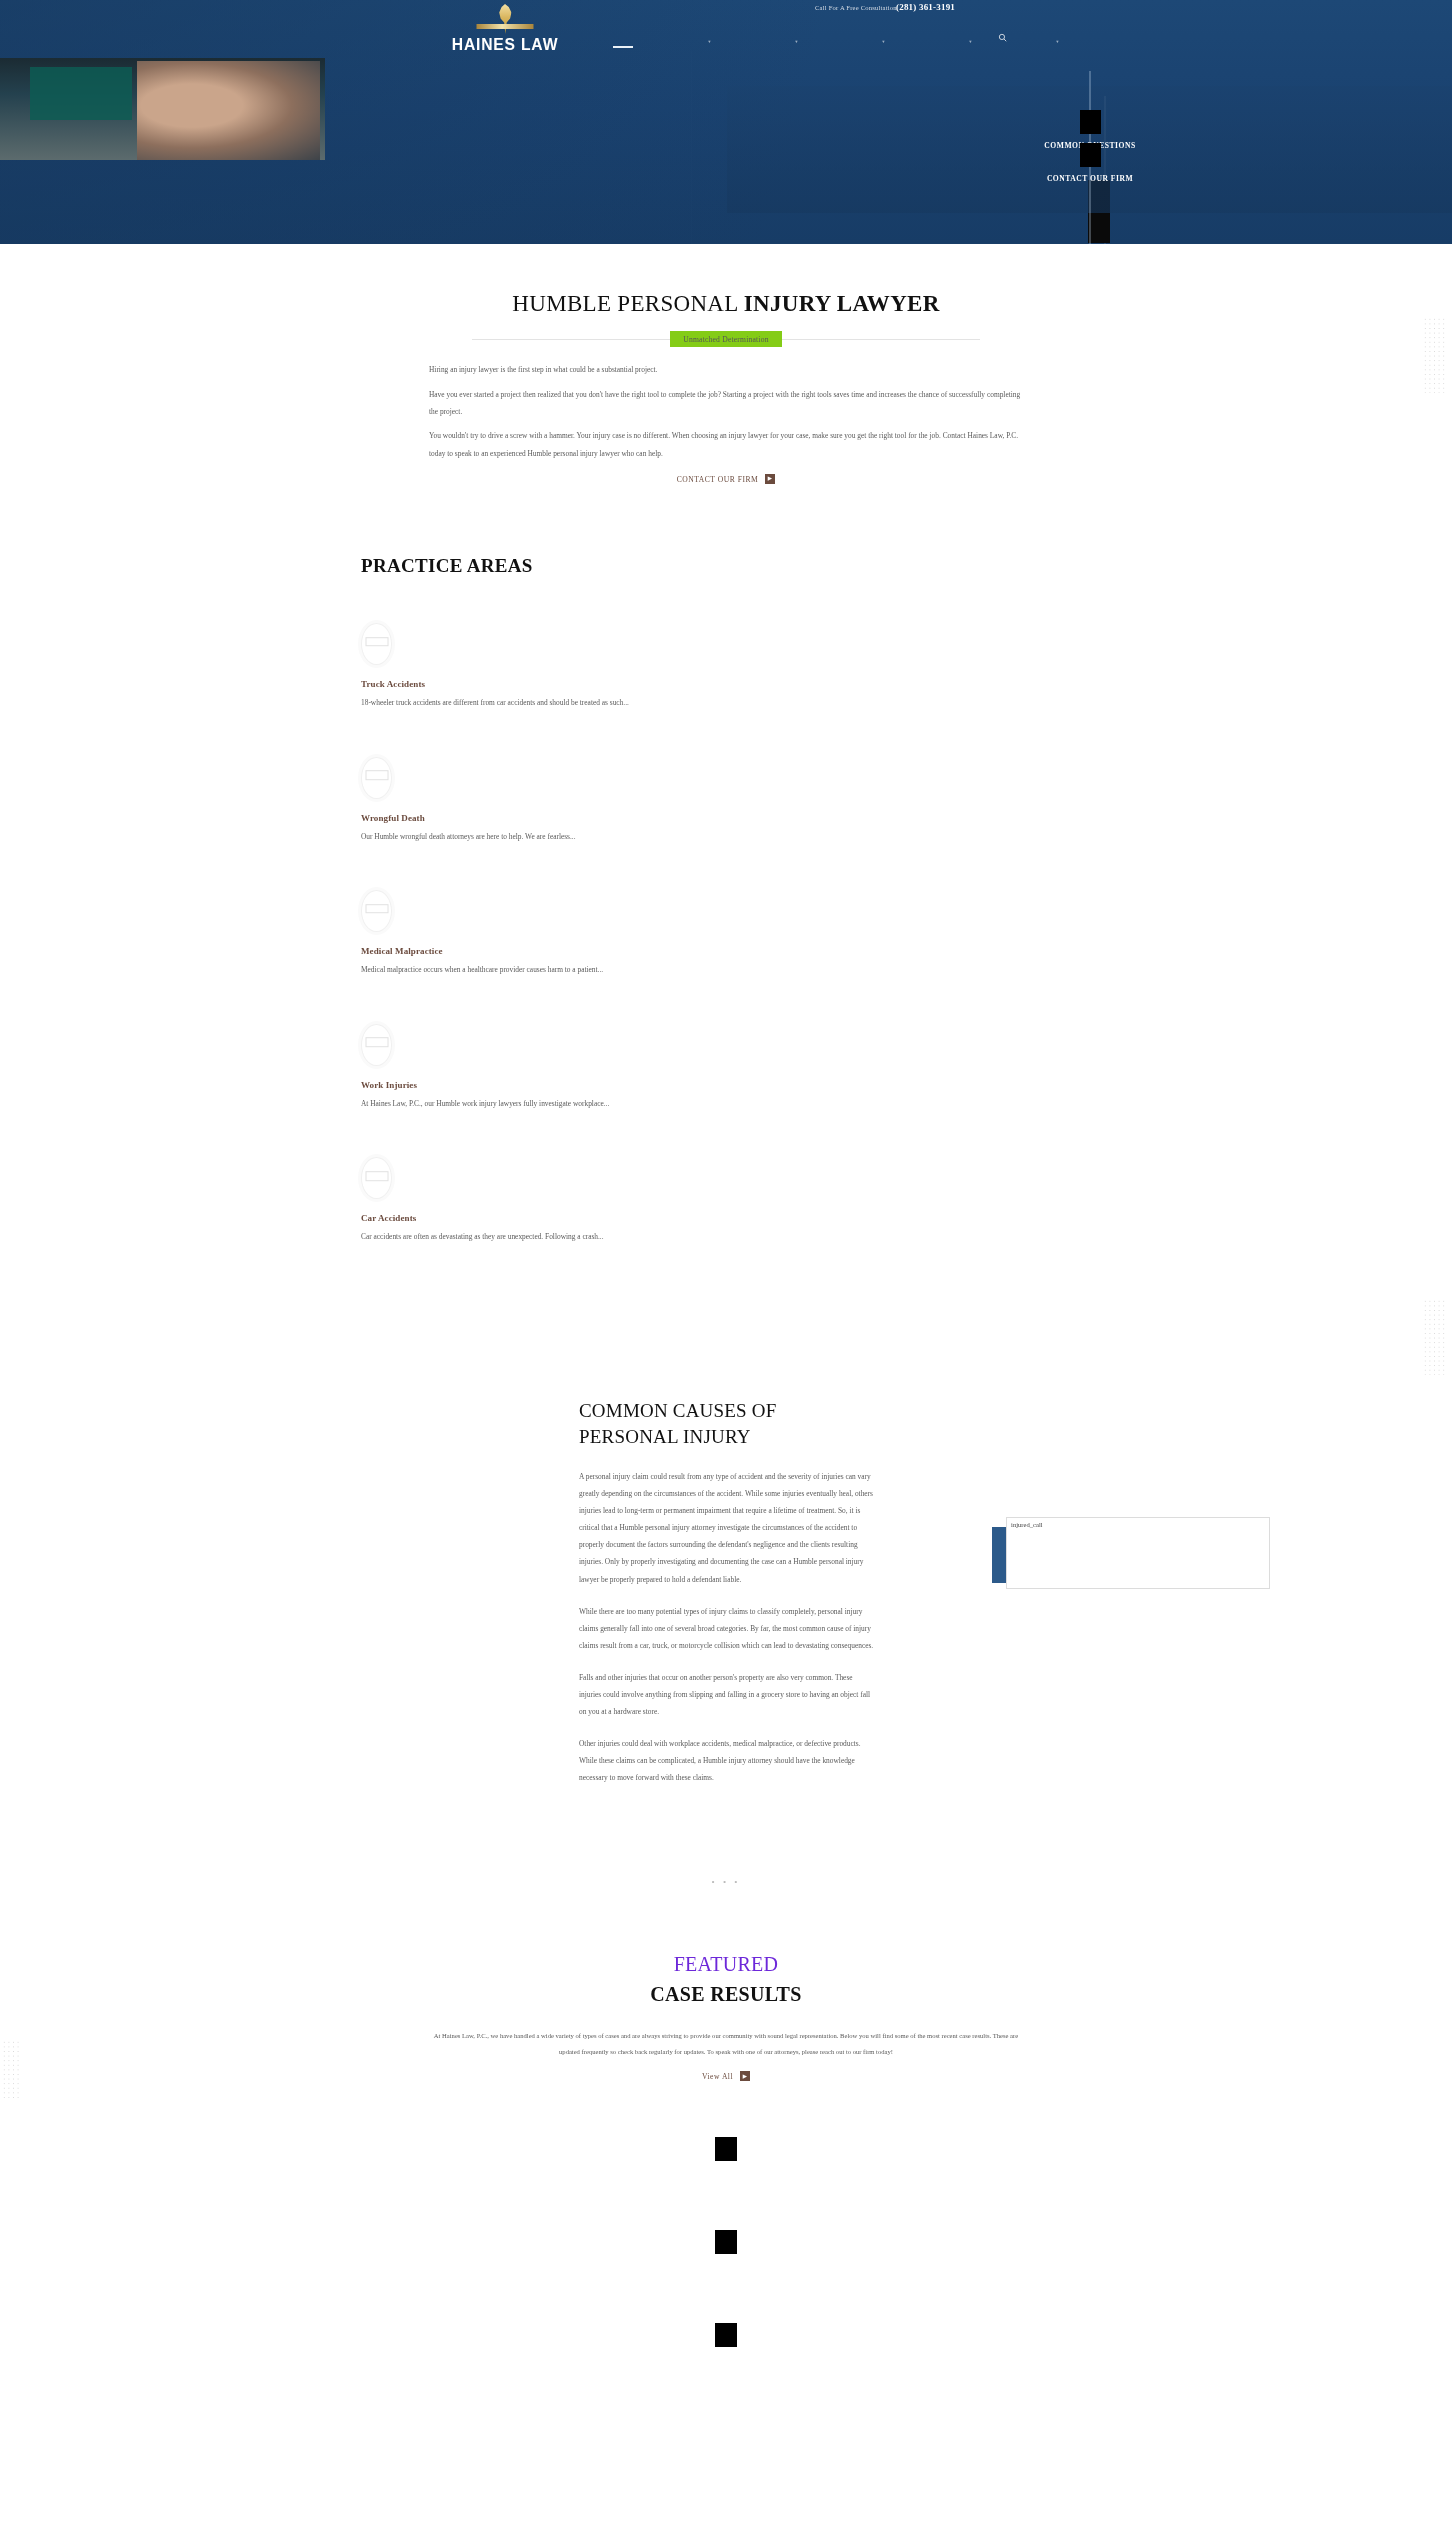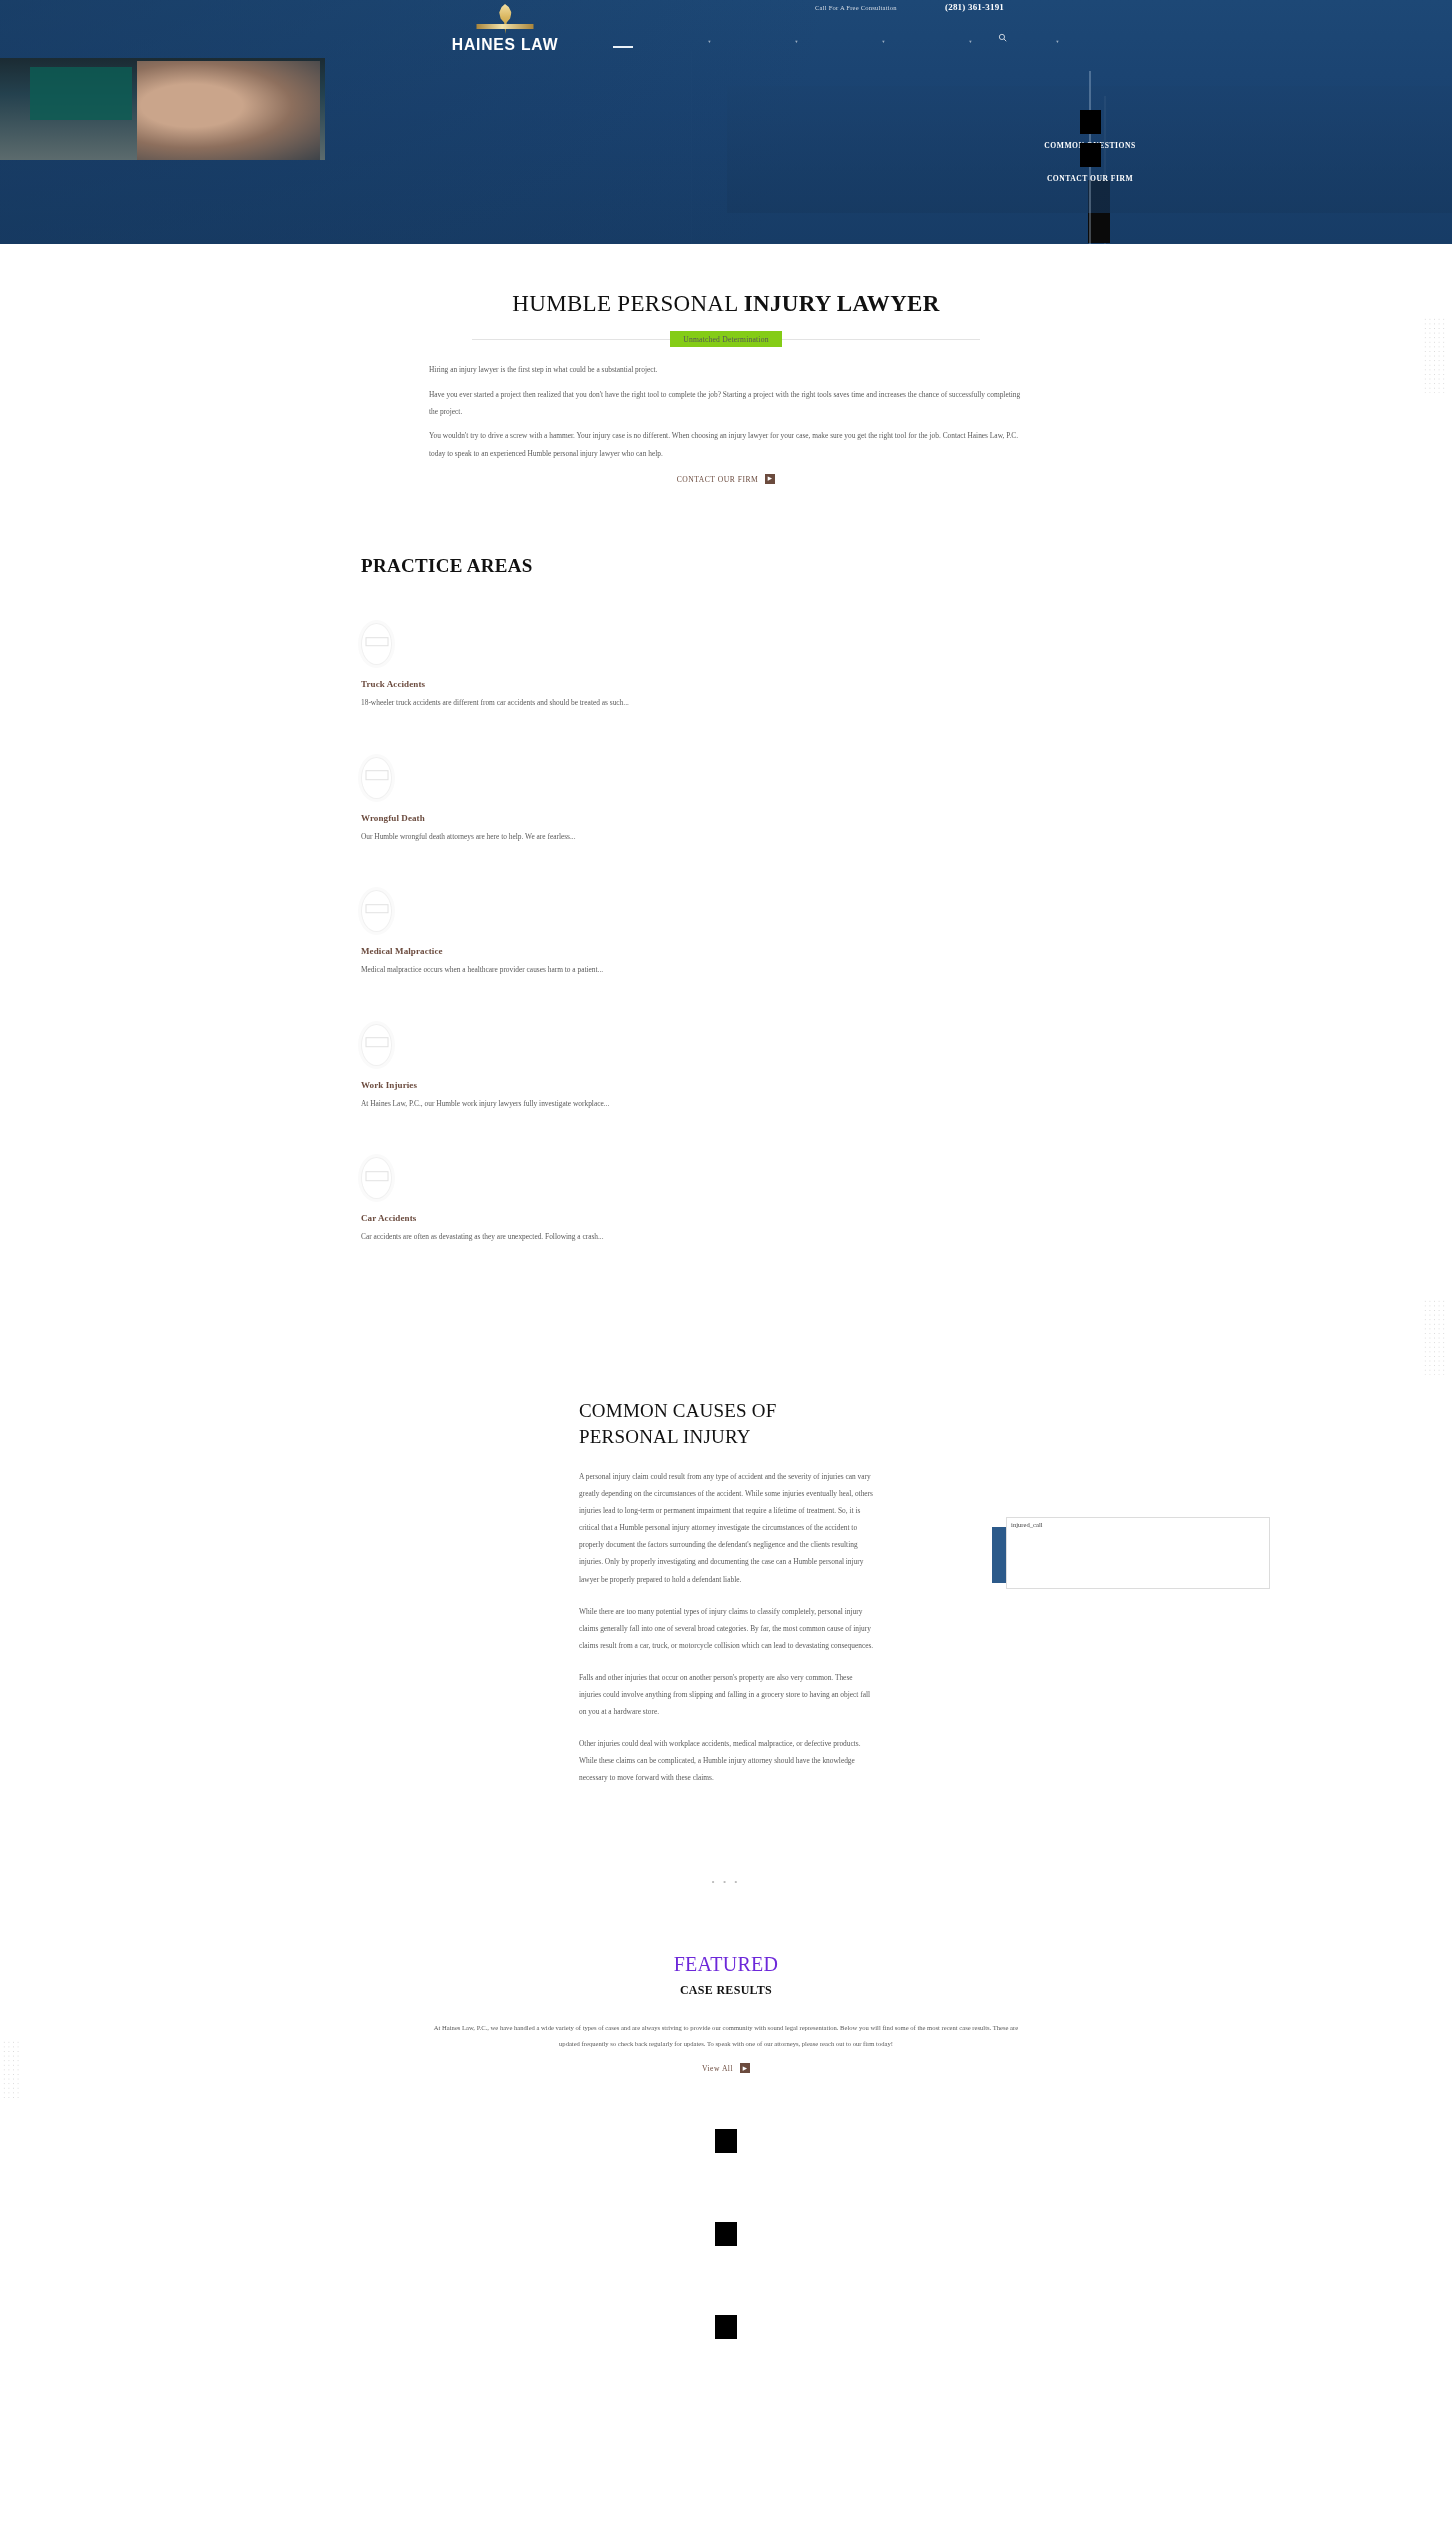--- a/index.html
+++ b/index.html
@@ -76,21 +76,21 @@
     font-family:"Liberation Sans", sans-serif;
     font-weight:700; font-size:15.7px; letter-spacing:0.8px;
     color:#fff; margin-top:2px;
   }
 
   .topcall {
     position:absolute; left:815px; top:3.6px;
     font-size:6.6px; color:#d6dde6; letter-spacing:0.2px;
   }
   .topphone {
-    position:absolute; left:945px; top:2px;
+    position:absolute; left:896px; top:2px;
     font-size:9px; font-weight:700; color:#ffffff; letter-spacing:0.2px;
   }
 
   .nav {
     position:absolute; left:579px; top:40px;
     display:flex; align-items:center; gap:0;
   }
   .nav-item {
     position:relative; width:87px; height:13px;
     display:flex; align-items:flex-start; justify-content:center;
@@ -204,21 +204,21 @@
     position:absolute; left:14px; top:119px;
     width:264px; height:72px; border:0.5px solid #dcdcdc; background:#fff;
     font-size:6.6px; color:#444; padding:3px 4px;
   }
 
   
   .results { padding:76px 0 0; text-align:center; }
   .dot-sep { font-size:9px; color:#b9b9b9; letter-spacing:3px; margin-bottom:66px; }
   .h-featured { font-size:20px; color:#6d28d9; font-weight:400; letter-spacing:0.3px; }
   .h-caseresults {
-    font-size:12px; color:#111; font-weight:700; letter-spacing:0.3px; margin-top:7px;
+    font-size:20px; color:#111; font-weight:700; letter-spacing:0.3px; margin-top:7px;
   }
   .results-copy {
     width:599px; margin:22px auto 0; text-align:center;
     font-size:6.6px; line-height:2.4; color:#5a5a5a;
   }
   .results-cards { margin-top:56px; display:flex; flex-direction:column; align-items:center; gap:69px; }
   .result-card { width:22px; height:24px; background:#000; }
 
   
   .dots {

